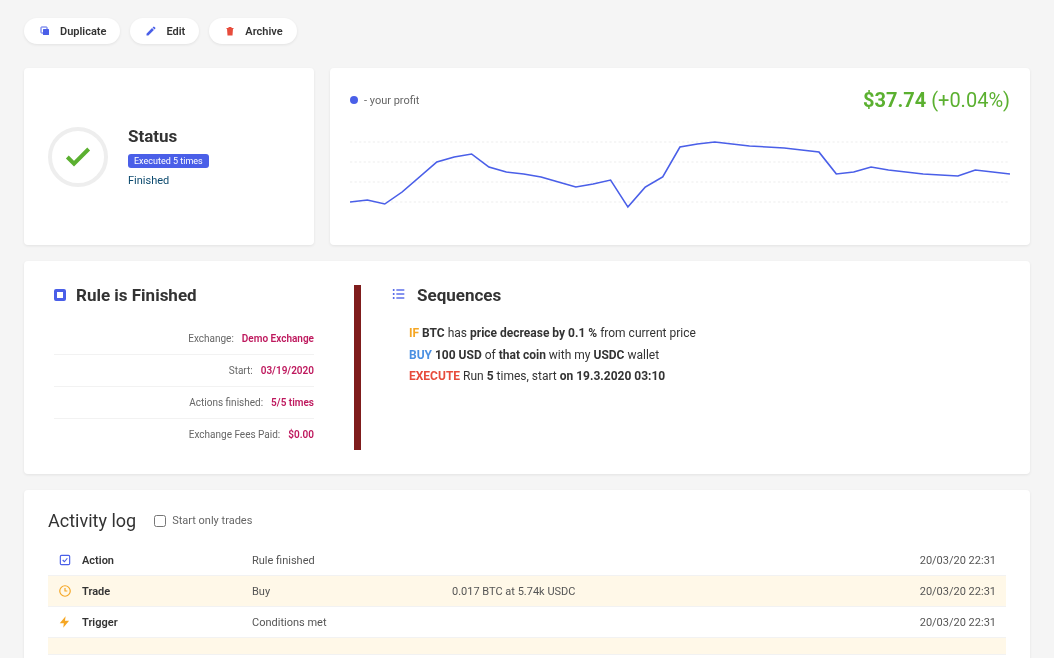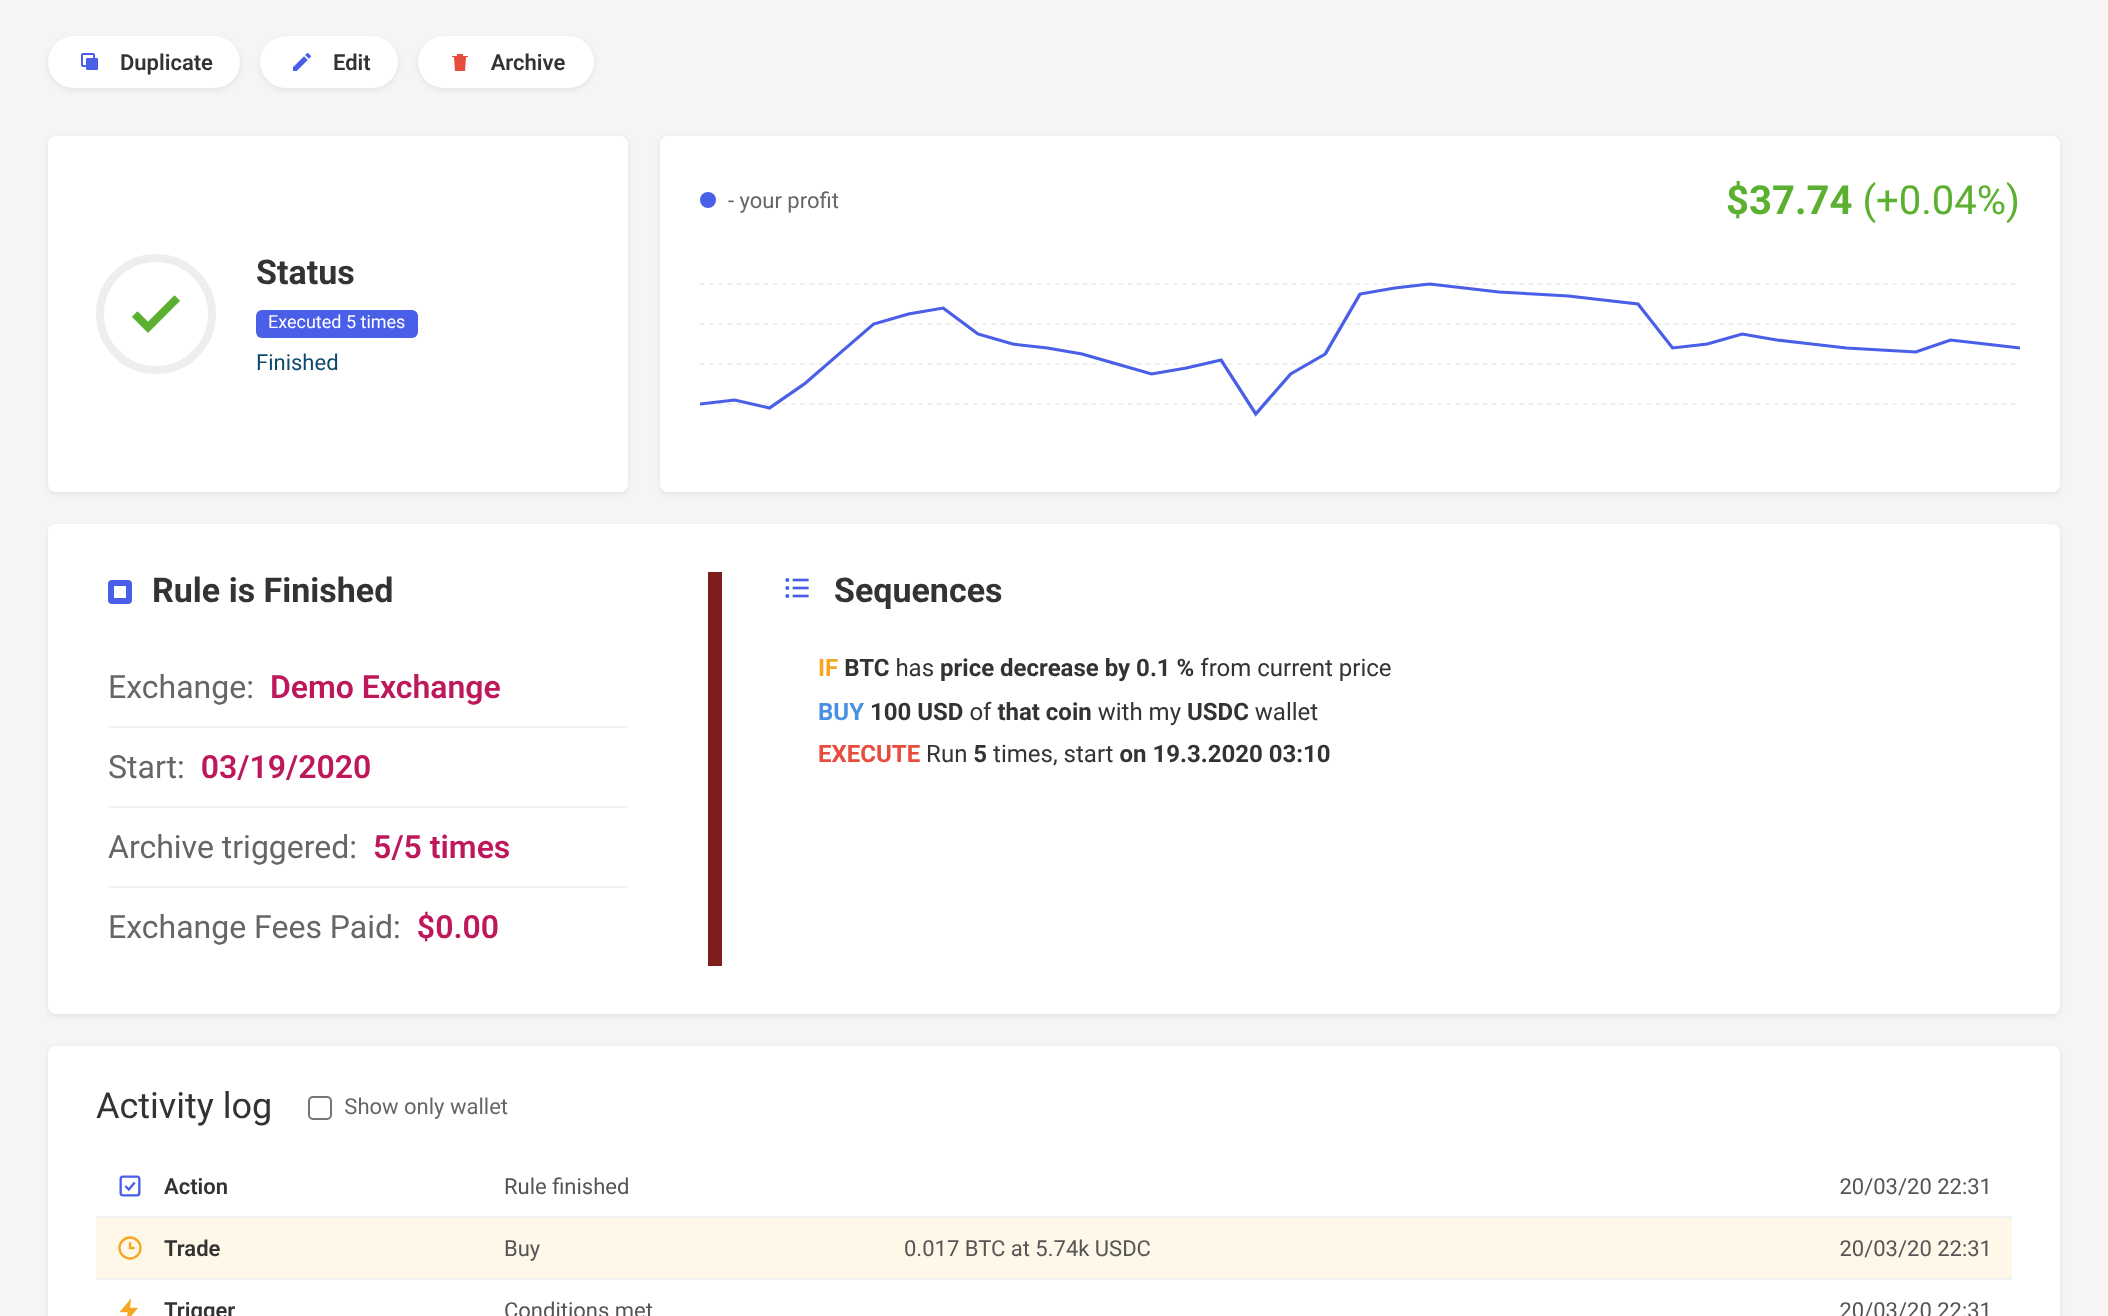--- a/index.html
+++ b/index.html
@@ -26,21 +26,21 @@
 .legend-dot { width: 8px; height: 8px; border-radius: 50%; background: #4a5fe8; }
 .profit { font-size: 20px; font-weight: 700; color: #5bb030; }
 .profit .pct { font-weight: 400; }
 .chart-svg { width: 100%; height: 100px; }
 .details-card { width: 100%; display: flex; gap: 40px; padding: 24px 30px; }
 .details-left { width: 260px; }
 .details-right { flex: 1; border-left: 7px solid #7f1d1d; padding-left: 30px; }
 .section-title { display: flex; align-items: center; gap: 10px; font-size: 17px; font-weight: 700; margin-bottom: 18px; }
 .square-icon { width: 12px; height: 12px; border: 3px solid #4a5fe8; border-radius: 2px; }
 .list-icon { color: #4a5fe8; font-size: 14px; }
-.detail-row { display: flex; gap: 8px; padding: 10px 0; border-bottom: 1px solid #f2f2f2; font-size: 16px; }
+.detail-row { display: flex; gap: 8px; padding: 10px 0; border-bottom: 1px solid #f2f2f2; font-size: 10px; justify-content: flex-end; }
 .detail-row:last-child { border-bottom: none; }
 .detail-label { color: #666; }
 .detail-value { font-weight: 600; color: #be185d; }
 .seq-lines { padding-left: 18px; font-size: 12px; line-height: 1.8; }
 .seq-if { color: #f5a623; font-weight: 700; }
 .seq-buy { color: #4a90e2; font-weight: 700; }
 .seq-exec { color: #e74c3c; font-weight: 700; }
 .seq-bold { font-weight: 700; color: #333; }
 .activity-card { width: 100%; padding: 20px 24px; }
 .activity-header { display: flex; align-items: center; gap: 18px; margin-bottom: 14px; }
@@ -134,21 +134,21 @@
         <div id="detail-rows">
             <div class="detail-row">
               <span class="detail-label">Exchange:</span>
               <span class="detail-value">Demo Exchange</span>
             </div>
             <div class="detail-row">
               <span class="detail-label">Start:</span>
               <span class="detail-value">03/19/2020</span>
             </div>
             <div class="detail-row">
-              <span class="detail-label">Archive triggered:</span>
+              <span class="detail-label">Actions finished:</span>
               <span class="detail-value">5/5 times</span>
             </div>
             <div class="detail-row">
               <span class="detail-label">Exchange Fees Paid:</span>
               <span class="detail-value">$0.00</span>
             </div>
           </div>
       </div>
       <div class="details-right">
         <div class="section-title">
@@ -180,21 +180,21 @@
       </div>
     </div>
   </div>
 
   <div class="row">
     <div class="card activity-card">
       <div class="activity-header">
         <div class="activity-title">Activity log</div>
         <label class="checkbox-wrap">
           <input type="checkbox" style="">
-          <span>Show only wallet</span>
+          <span>Start only trades</span>
         </label>
       </div>
       <div class="log-table" id="log-table">
           <div class="log-row">
             <span class="log-icon">
               <svg width="14" height="14" viewBox="0 0 24 24" fill="none" stroke="#4a5fe8" stroke-width="2">
                 <rect x="4" y="4" width="16" height="16" rx="2"></rect>
                 <polyline points="8 12 11 15 16 9"></polyline>
               </svg>
             </span>

